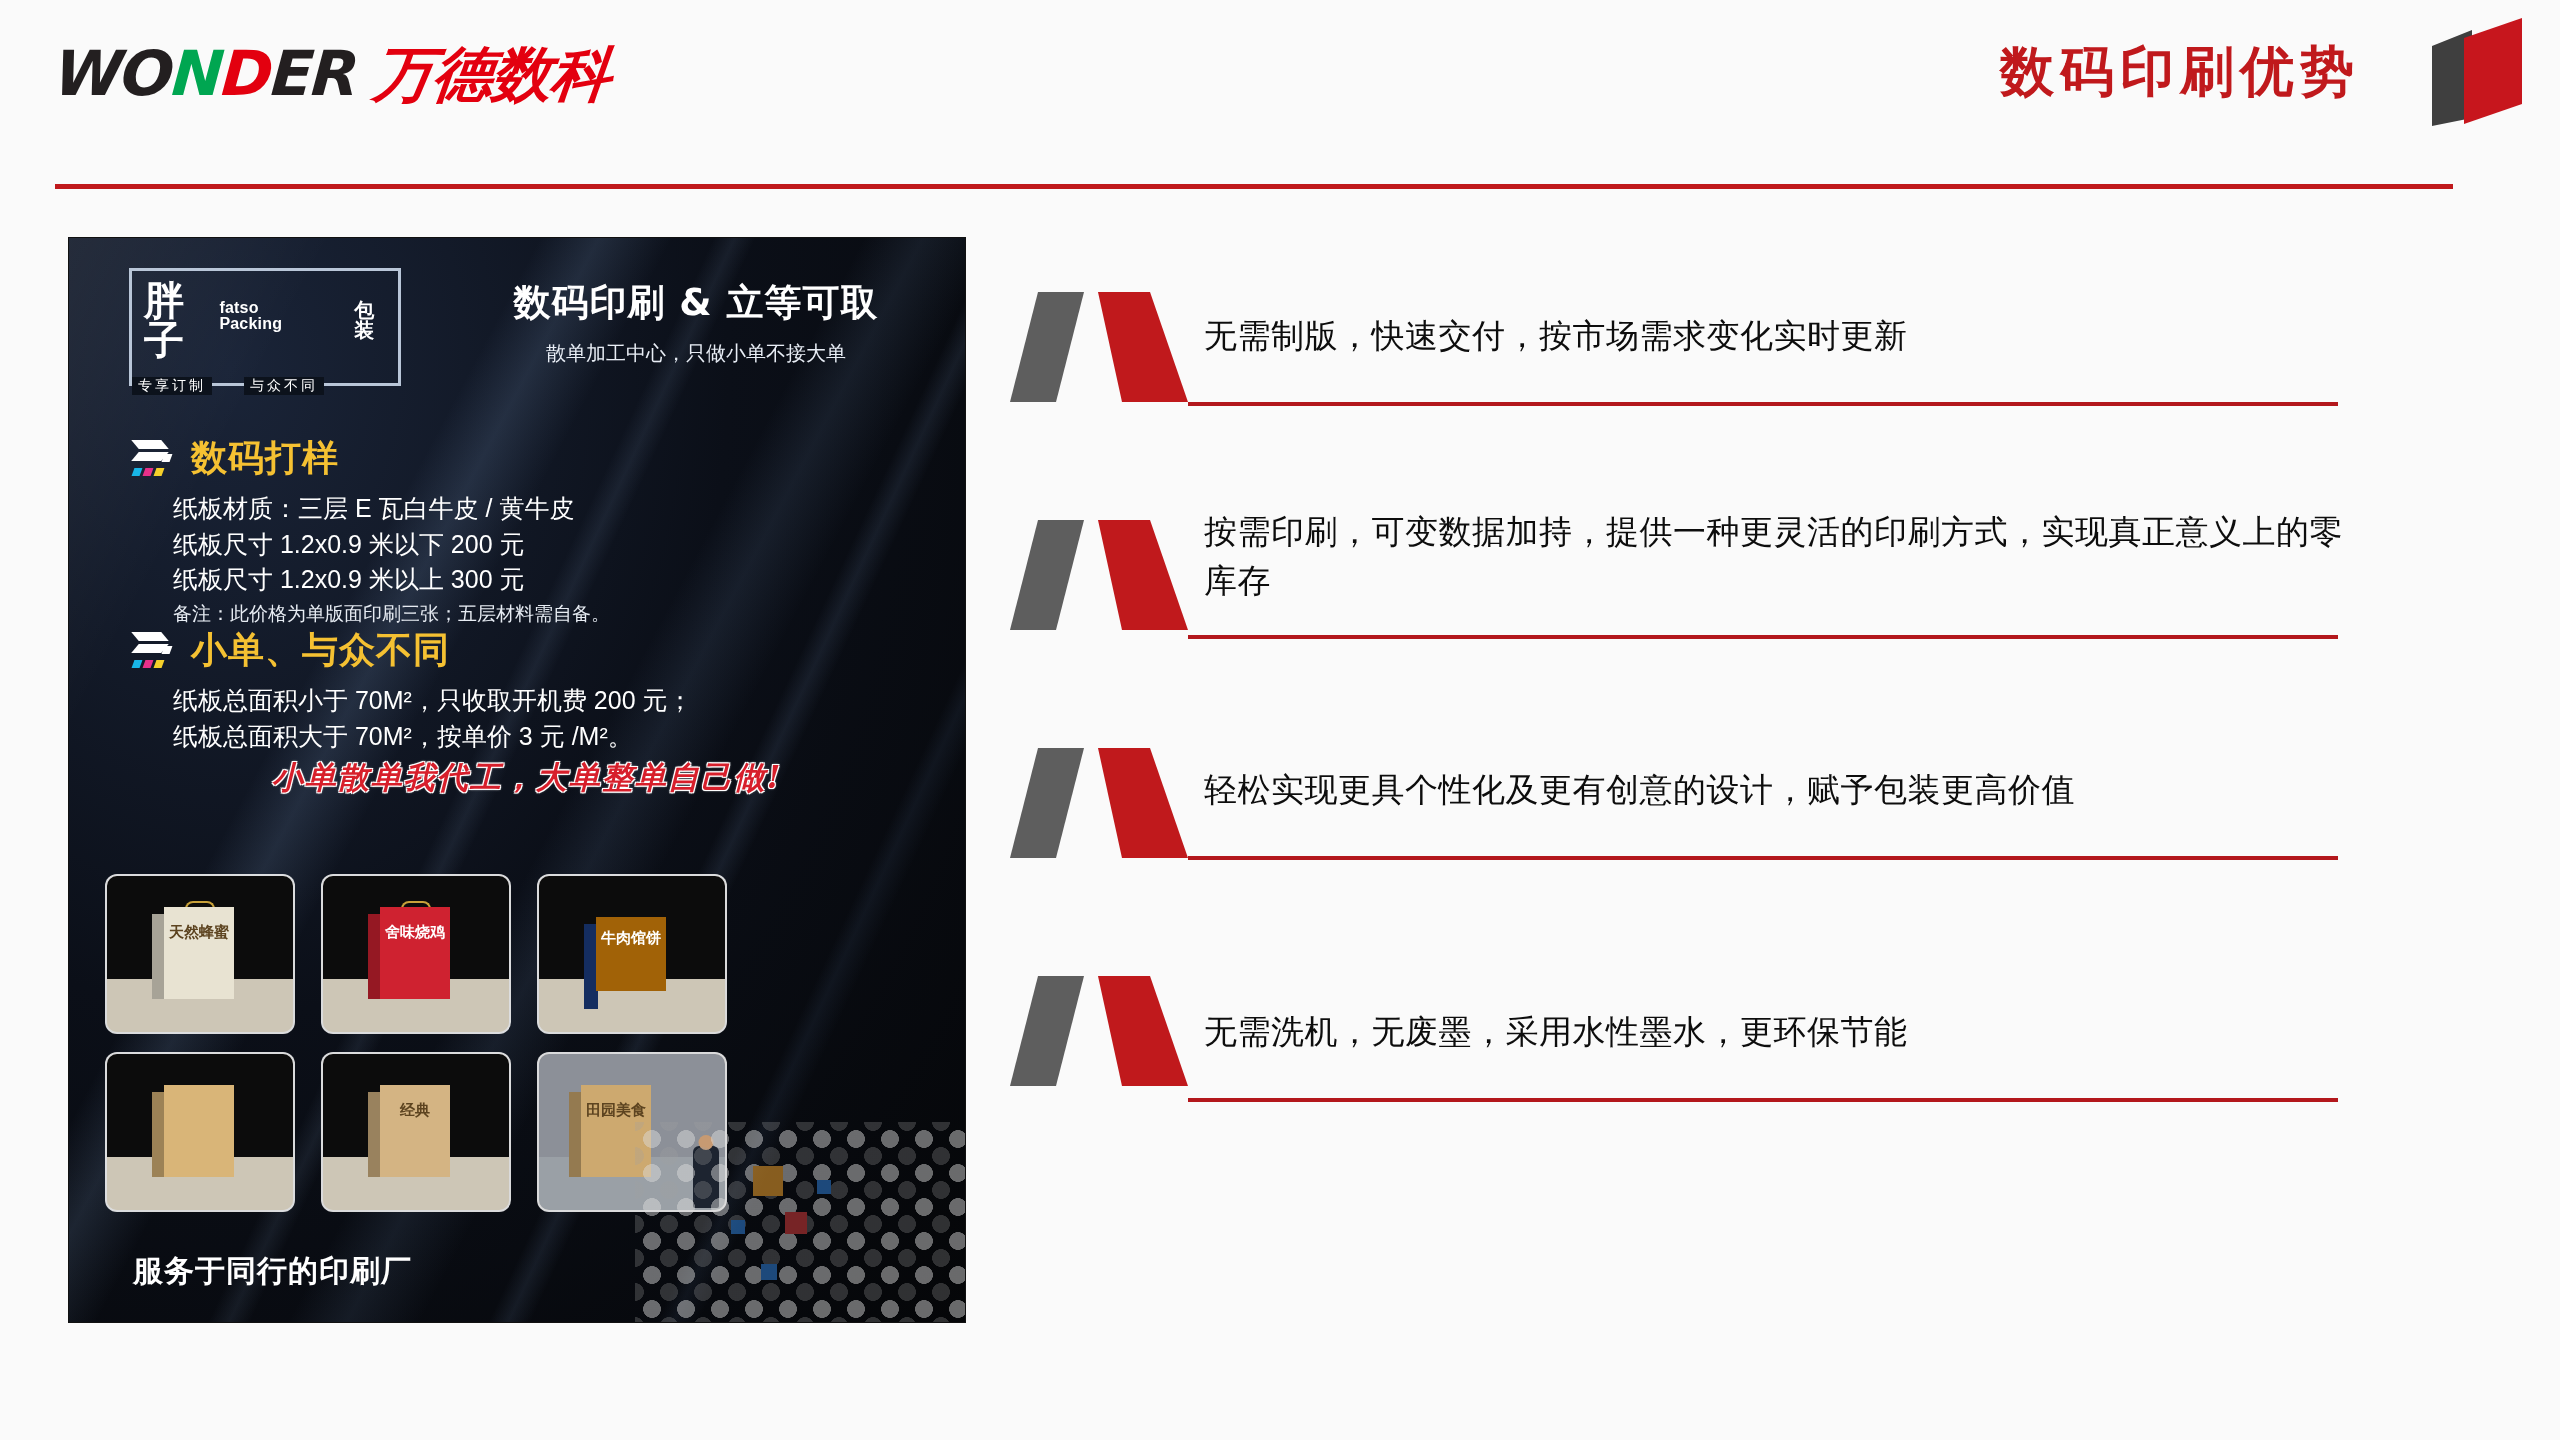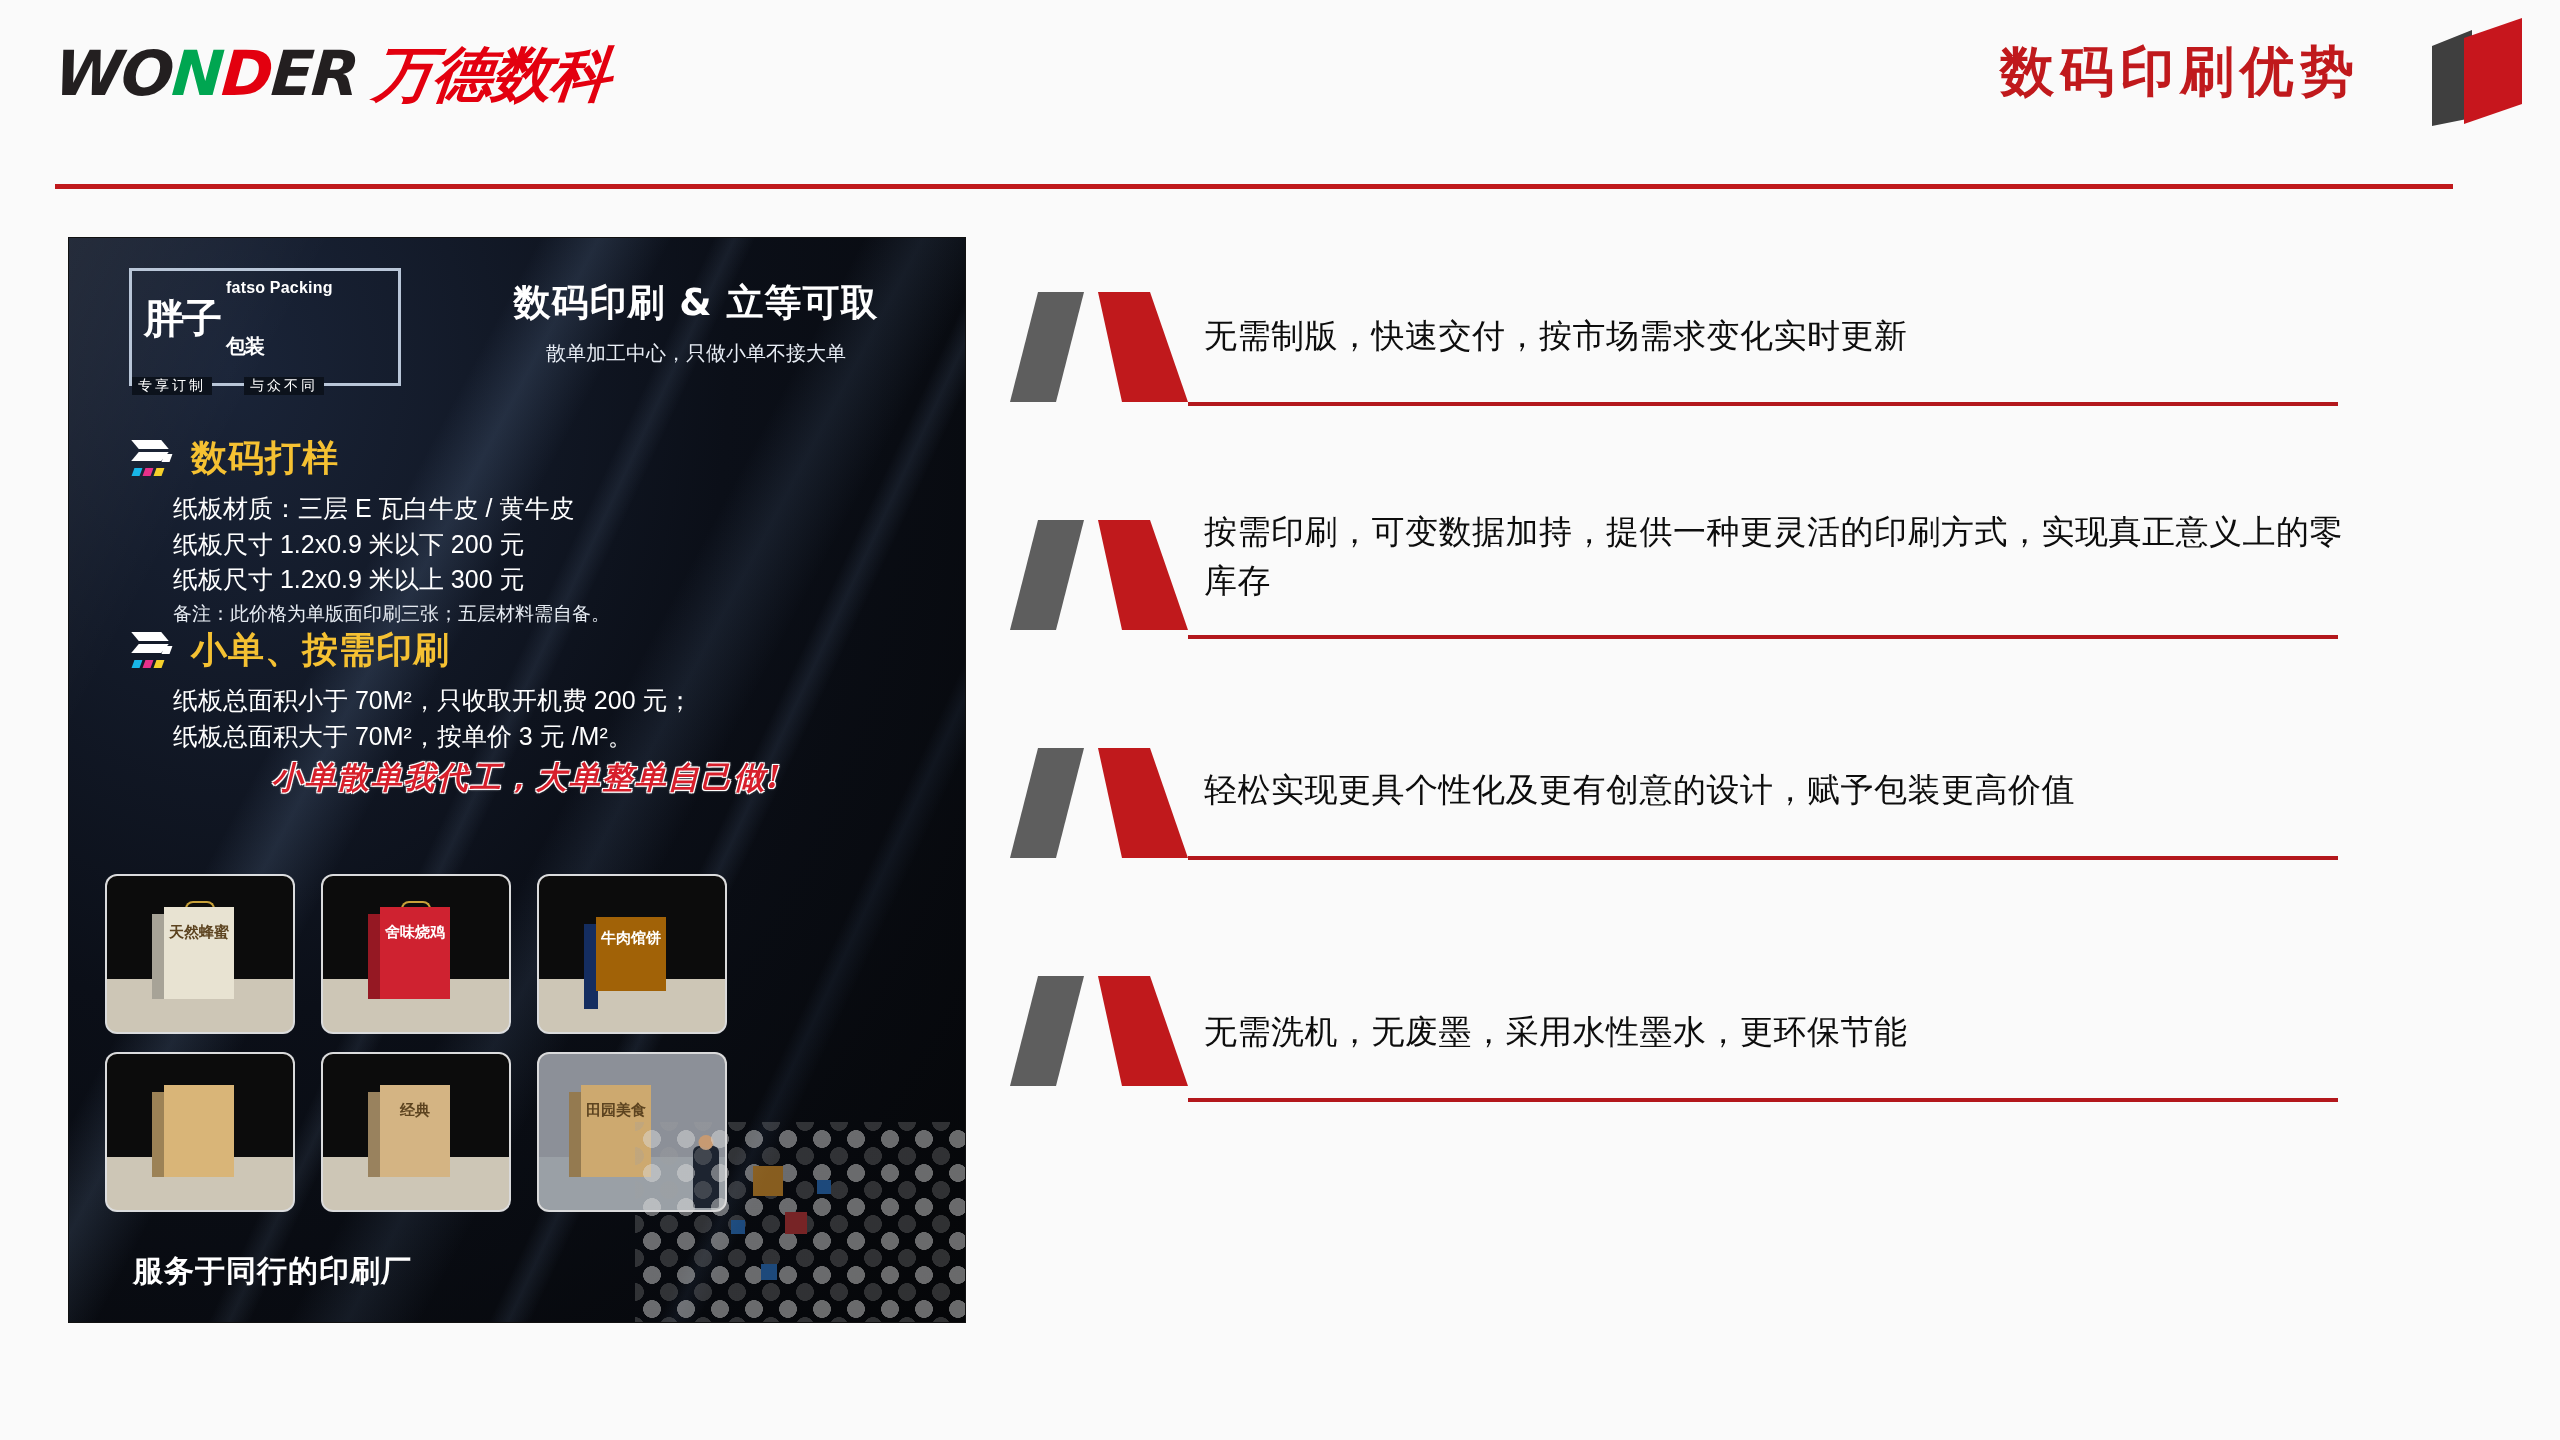--- a/index.html
+++ b/index.html
@@ -75,21 +75,21 @@
   }
   .fatso-logo .fl-row {
     display: flex; align-items: center; gap: 6px;
     padding: 9px 10px 0 12px;
   }
   .fatso-pang {
     font-size: 40px; font-weight: 900; color: #ffffff;
     font-family: "DejaVu Sans", sans-serif; letter-spacing: -2px;
     line-height: 1;
   }
-  .fatso-right { display: flex; flex-direction: column; line-height: 1; gap: 40px; }
+  .fatso-right { display: flex; flex-direction: row; line-height: 1; gap: 40px; }
   .fatso-en { font-size: 16px; color: #fff; font-weight: 700; letter-spacing: .2px; }
   .fatso-bz { font-size: 20px; color: #fff; font-weight: 700; letter-spacing: -1px; }
   .fatso-sub {
     position: absolute; left: 0; bottom: -12px; width: 100%;
     display: flex; justify-content: flex-start; gap: 32px;
   }
   .fatso-sub span {
     font-size: 14px; color: #fff; letter-spacing: 3px;
     background: #0c121c; padding: 0 6px;
   }
@@ -288,21 +288,21 @@
     <div class="sec" style="top:388px">
       <div class="sec-head">
         <span class="arrow-ic">
           <i class="a1"></i>
             <i class="a2"></i>
           <i class="d dk"></i>
             <i class="d dc"></i>
             <i class="d dm"></i>
             <i class="d dy"></i>
         </span>
-        <span class="sec-title">小单、按需印刷</span>
+        <span class="sec-title">小单、与众不同</span>
       </div>
       <div class="sec-lines">
         <div>纸板总面积小于 70M²，只收取开机费 200 元；</div>
         <div>纸板总面积大于 70M²，按单价 3 元 /M²。</div>
       </div>
     </div>
 
     <div class="slogan">
       <div>小单散单我代工，大单整单自己做!</div>
     </div>

